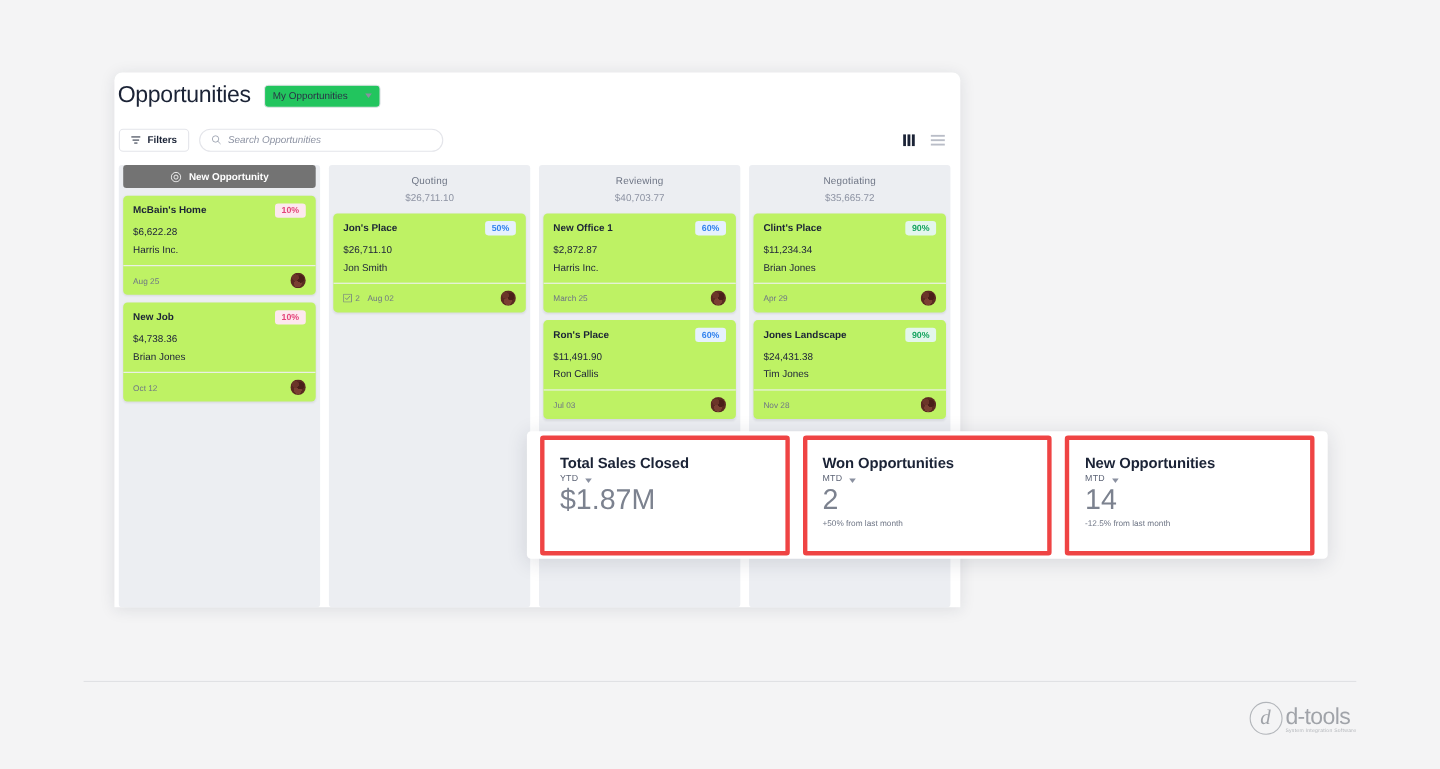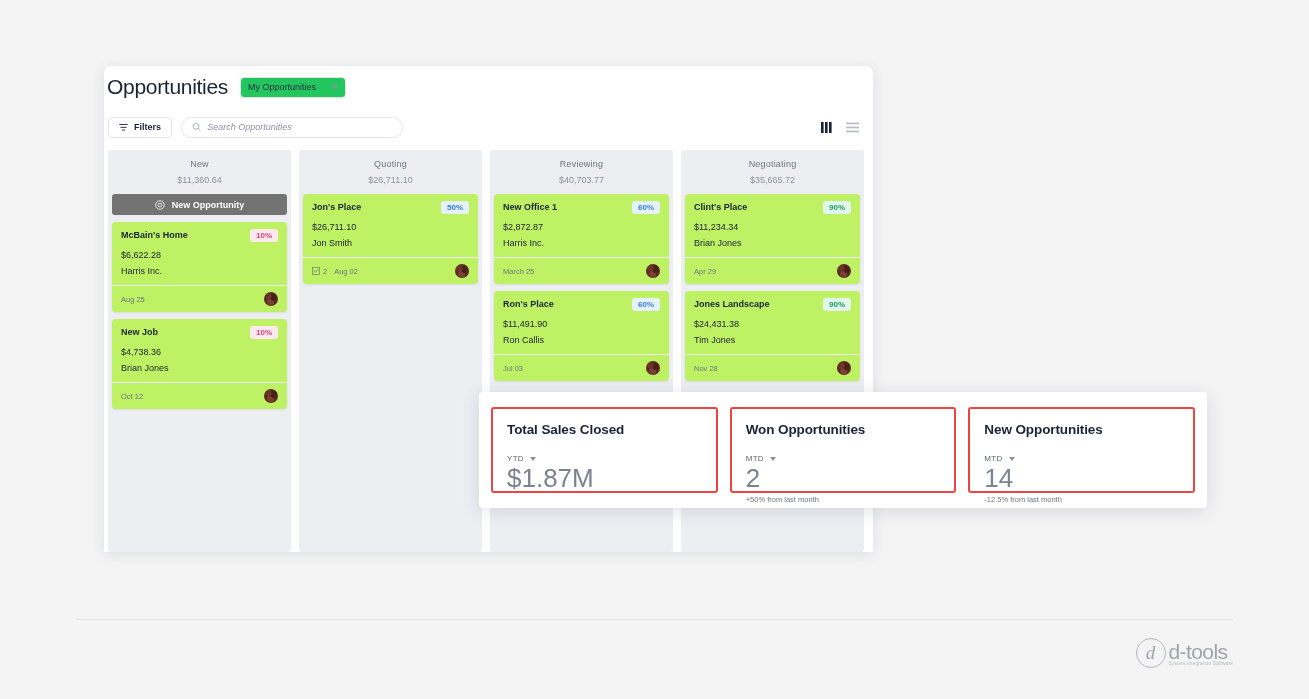--- a/index.html
+++ b/index.html
@@ -120,25 +120,25 @@
   
   .stats-overlay {
     position: absolute; left: 479px; top: 392px;
     width: 728px; height: 116px;
     background: #fff; border-radius: 4px;
     box-shadow: 0 3px 18px rgba(30,35,60,0.13);
     display: flex; align-items: center; gap: 12px;
     padding: 0 12px;
   }
   .stat-card {
-    flex: 1; height: 86px; border: 2px solid #ef4444; border-radius: 3px;
+    flex: 1; height: 109px; border: 4px solid #ef4444; border-radius: 3px;
     padding: 13px 14px 0;
   }
   .stat-title { font-size: 13.5px; font-weight: 700; color: #1b2336; letter-spacing: -0.1px; }
-  .stat-period { display: flex; align-items: center; gap: 6px; margin-top: 17px; }
+  .stat-period { display: flex; align-items: flex-end; gap: 6px; margin-top: 2px; }
   .stat-period-label { font-size: 8px; color: #5c6375; letter-spacing: .3px; }
   .stat-value { font-size: 26px; font-weight: 300; color: #7c828f; line-height: 1.05; margin-top: 2px; }
   .stat-delta { font-size: 7.5px; color: #6e7585; margin-top: 3px; }
 
   
   .footer-rule {
     position: absolute; left: 76px; top: 619px; width: 1157px;
     border-top: 1px solid #e0e1e4;
   }
   .footer-text {
@@ -202,24 +202,20 @@
             <rect x="0" y="0.6" width="13" height="1.7" fill="#b9bdc7"></rect>
             <rect x="0" y="4.6" width="13" height="1.7" fill="#b9bdc7"></rect>
             <rect x="0" y="8.6" width="13" height="1.7" fill="#b9bdc7"></rect>
           </svg>
         </span>
       </div>
     </div>
 
     <div class="board" id="board">
         <div class="column">
-          <div class="col-head">
-            <div class="col-title">New</div>
-            <div class="col-total">$11,360.64</div>
-          </div>
           <div class="new-opp-btn">
             <svg width="10" height="10" viewBox="0 0 14 14">
               <circle cx="7" cy="7" r="6" stroke="#ffffff" stroke-width="1.1" fill="none"></circle>
               <circle cx="7" cy="7" r="2.6" stroke="#ffffff" stroke-width="1.1" fill="none"></circle>
             </svg>
             <span>New Opportunity</span>
           </div>
           <div class="card">
             <div class="card-body">
               <div class="card-title">McBain's Home</div>

